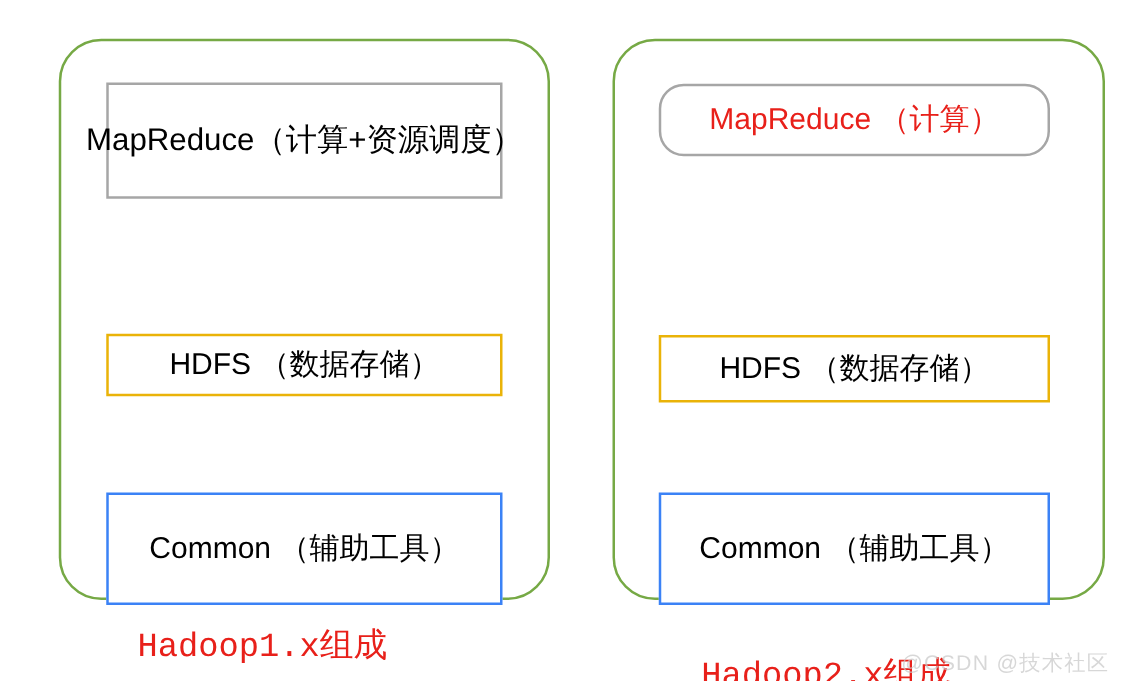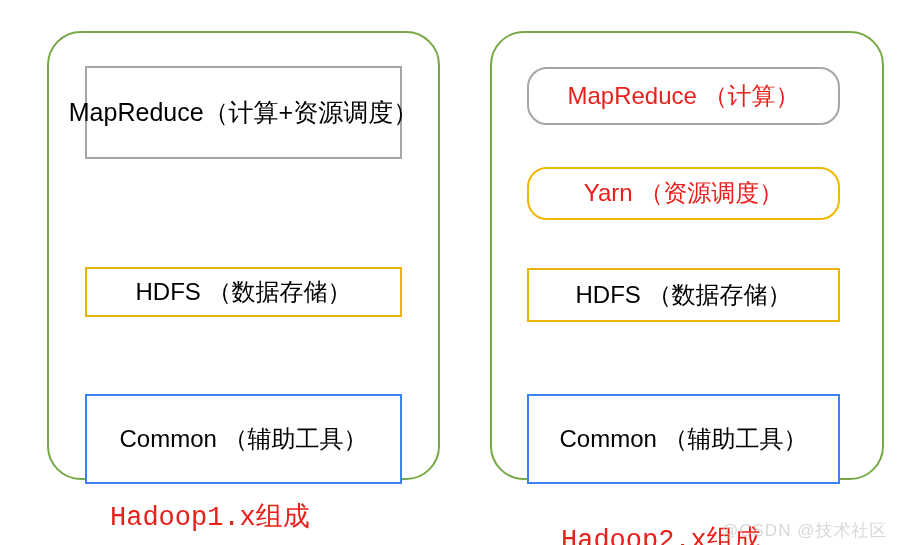--- a/index.html
+++ b/index.html
@@ -111,23 +111,20 @@
   </div>
 
   <div class="caption" id="caption-left">Hadoop1.x组成</div>
 
   <div class="group" id="group-right"></div>
 
   <div class="box box-gray txt-red" id="box-r-mapreduce">
     <span class="line">MapReduce （计算）</span>
   </div>
 
-  <div class="box box-gold txt-red" id="box-r-yarn">
-    <span class="line">Yarn （资源调度）</span>
-  </div>
 
   <div class="box box-orange txt-black" id="box-r-hdfs">
     <span class="line">HDFS （数据存储）</span>
   </div>
 
   <div class="box box-blue txt-black" id="box-r-common">
     <span class="line">Common （辅助工具）</span>
   </div>
 
   <div class="caption" id="caption-right">Hadoop2.x组成</div>

